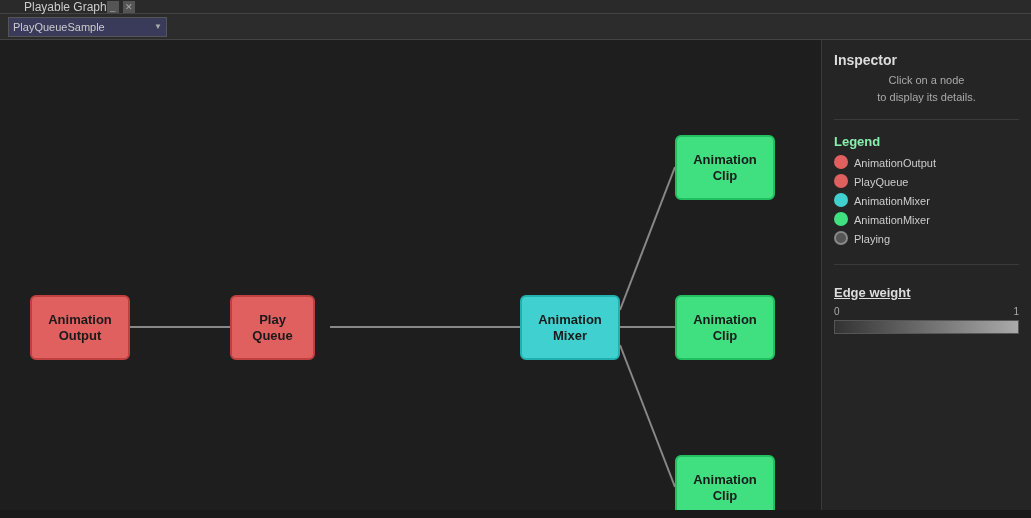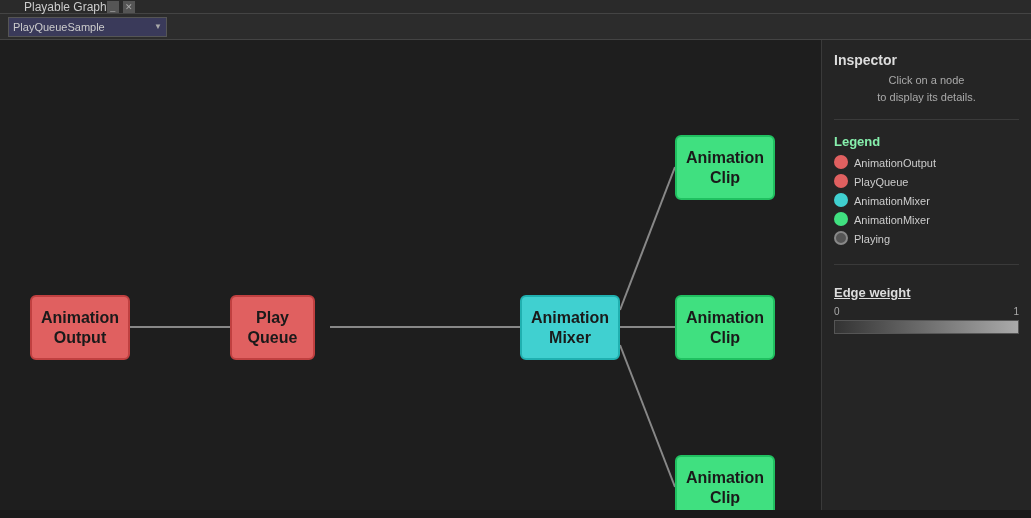--- a/index.html
+++ b/index.html
@@ -80,21 +80,21 @@
       width: 100%;
       height: 100%;
     }
     .node {
       position: absolute;
       border-radius: 6px;
       display: flex;
       align-items: center;
       justify-content: center;
       text-align: center;
-      font-size: 16px;
+      font-size: 13px;
       font-weight: bold;
       color: #1a1a1a;
       line-height: 1.2;
       cursor: pointer;
       border: 2px solid rgba(0,0,0,0.3);
     }
     .node-red {
       background: #e06060;
       border-color: #c04040;
     }

